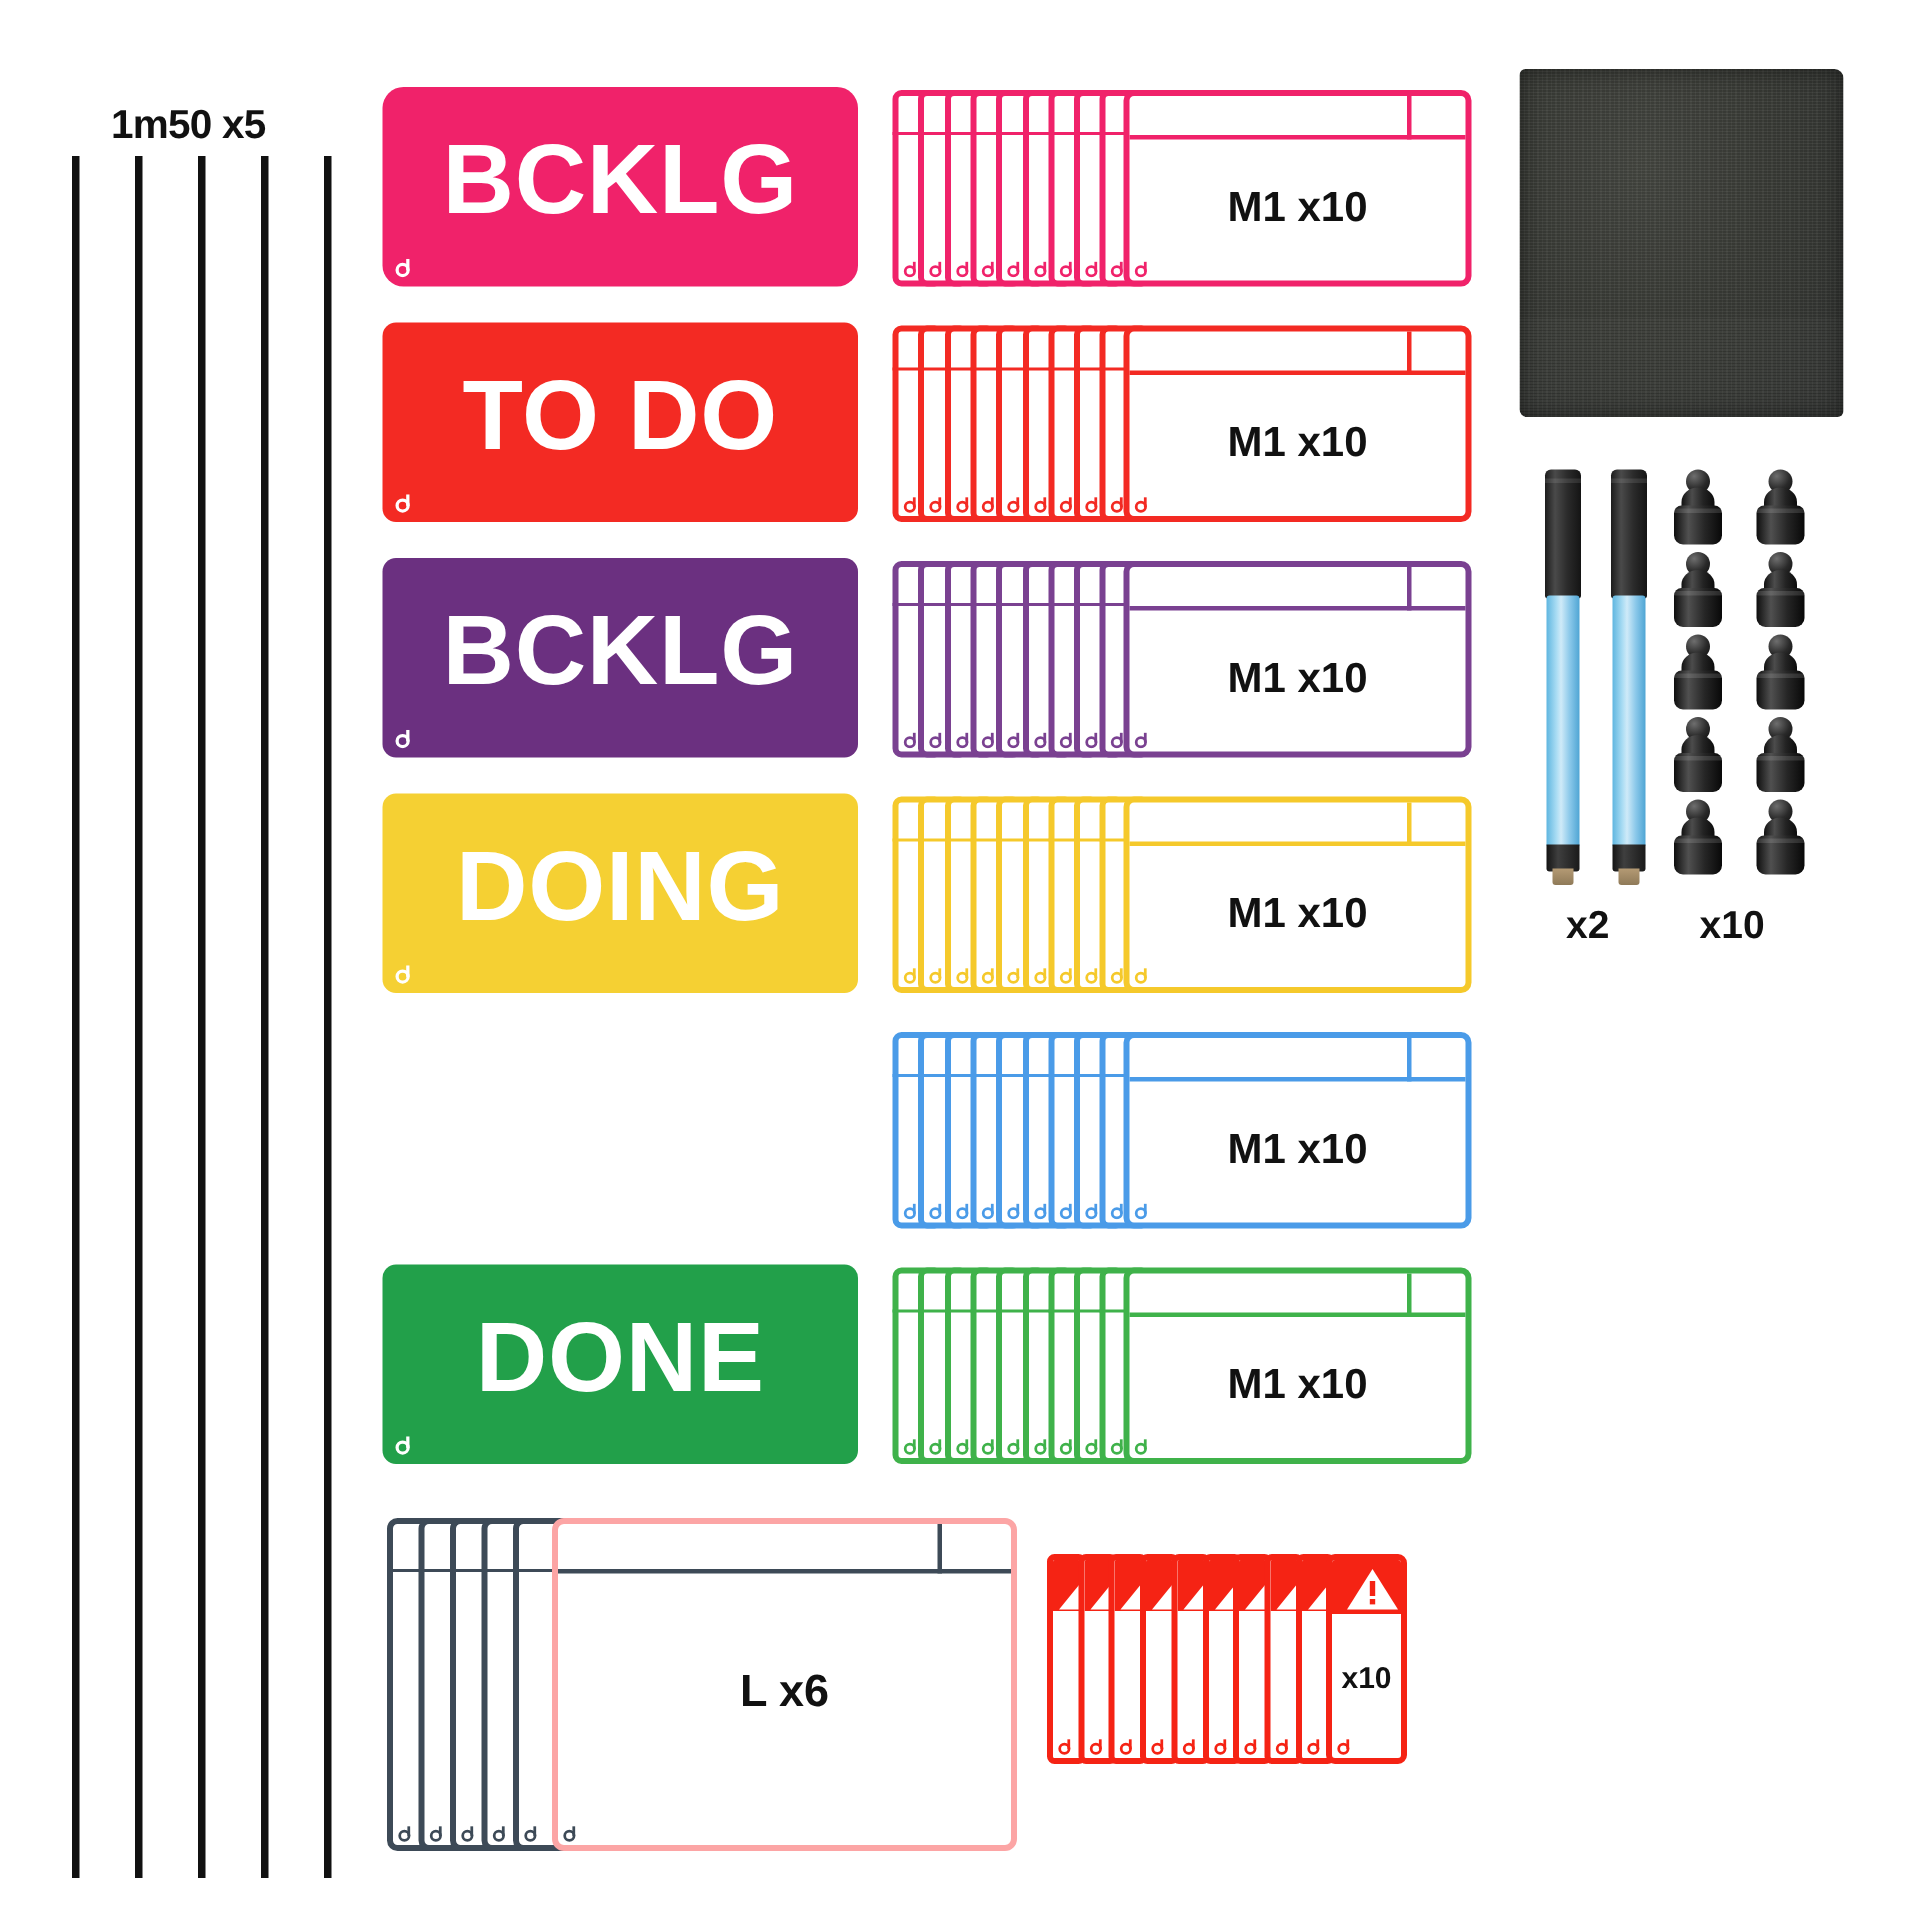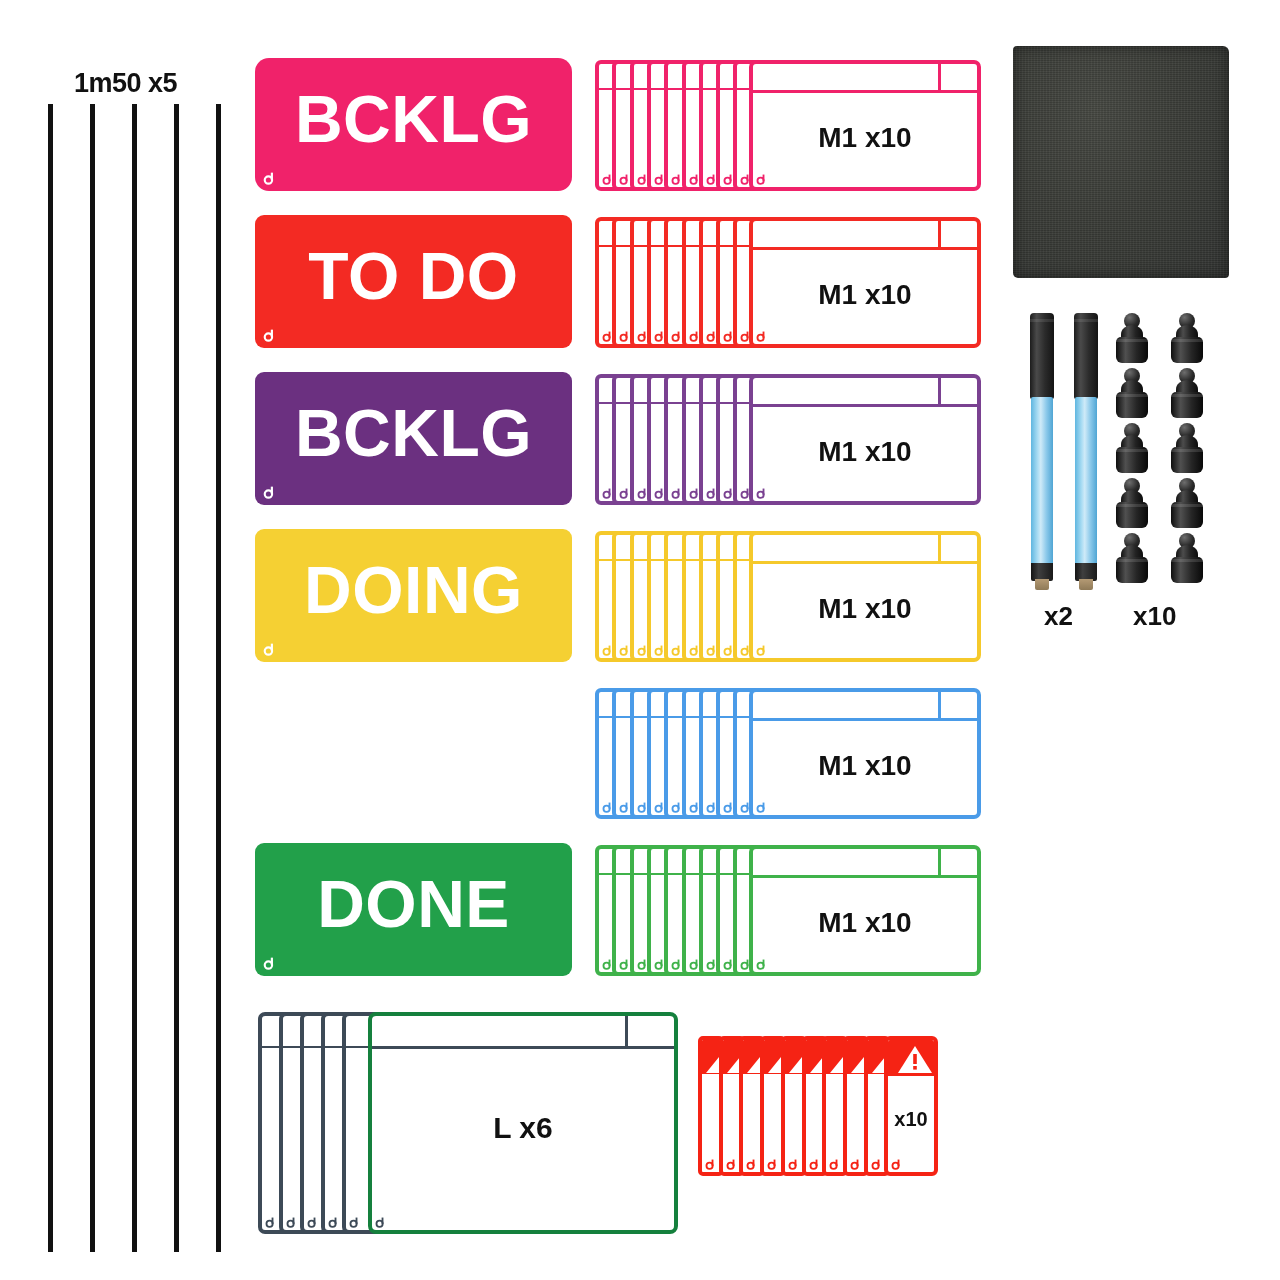--- a/index.html
+++ b/index.html
@@ -152,21 +152,21 @@
     box-sizing: border-box;
   }
   .lg-back .back-div {
     position: absolute; left: -4px; right: -4px; top: 30px;
     height: 2px; background: #3d4a57;
   }
   .lg-front {
     position: absolute;
     left: 110px; top: 0;
     width: 310px; height: 222px;
-    border: 4px solid #15803d;
+    border: 4px solid #fca5a5;
     border-radius: 8px;
     background: #ffffff;
     box-sizing: border-box;
   }
   .lg-front .front-hdiv {
     position: absolute; left: 0; right: 0; top: 30px; height: 3px; background: #3d4a57;
   }
   .lg-front .front-vdiv {
     position: absolute; right: 46px; top: 0; width: 3px; height: 33px; background: #3d4a57;
   }

